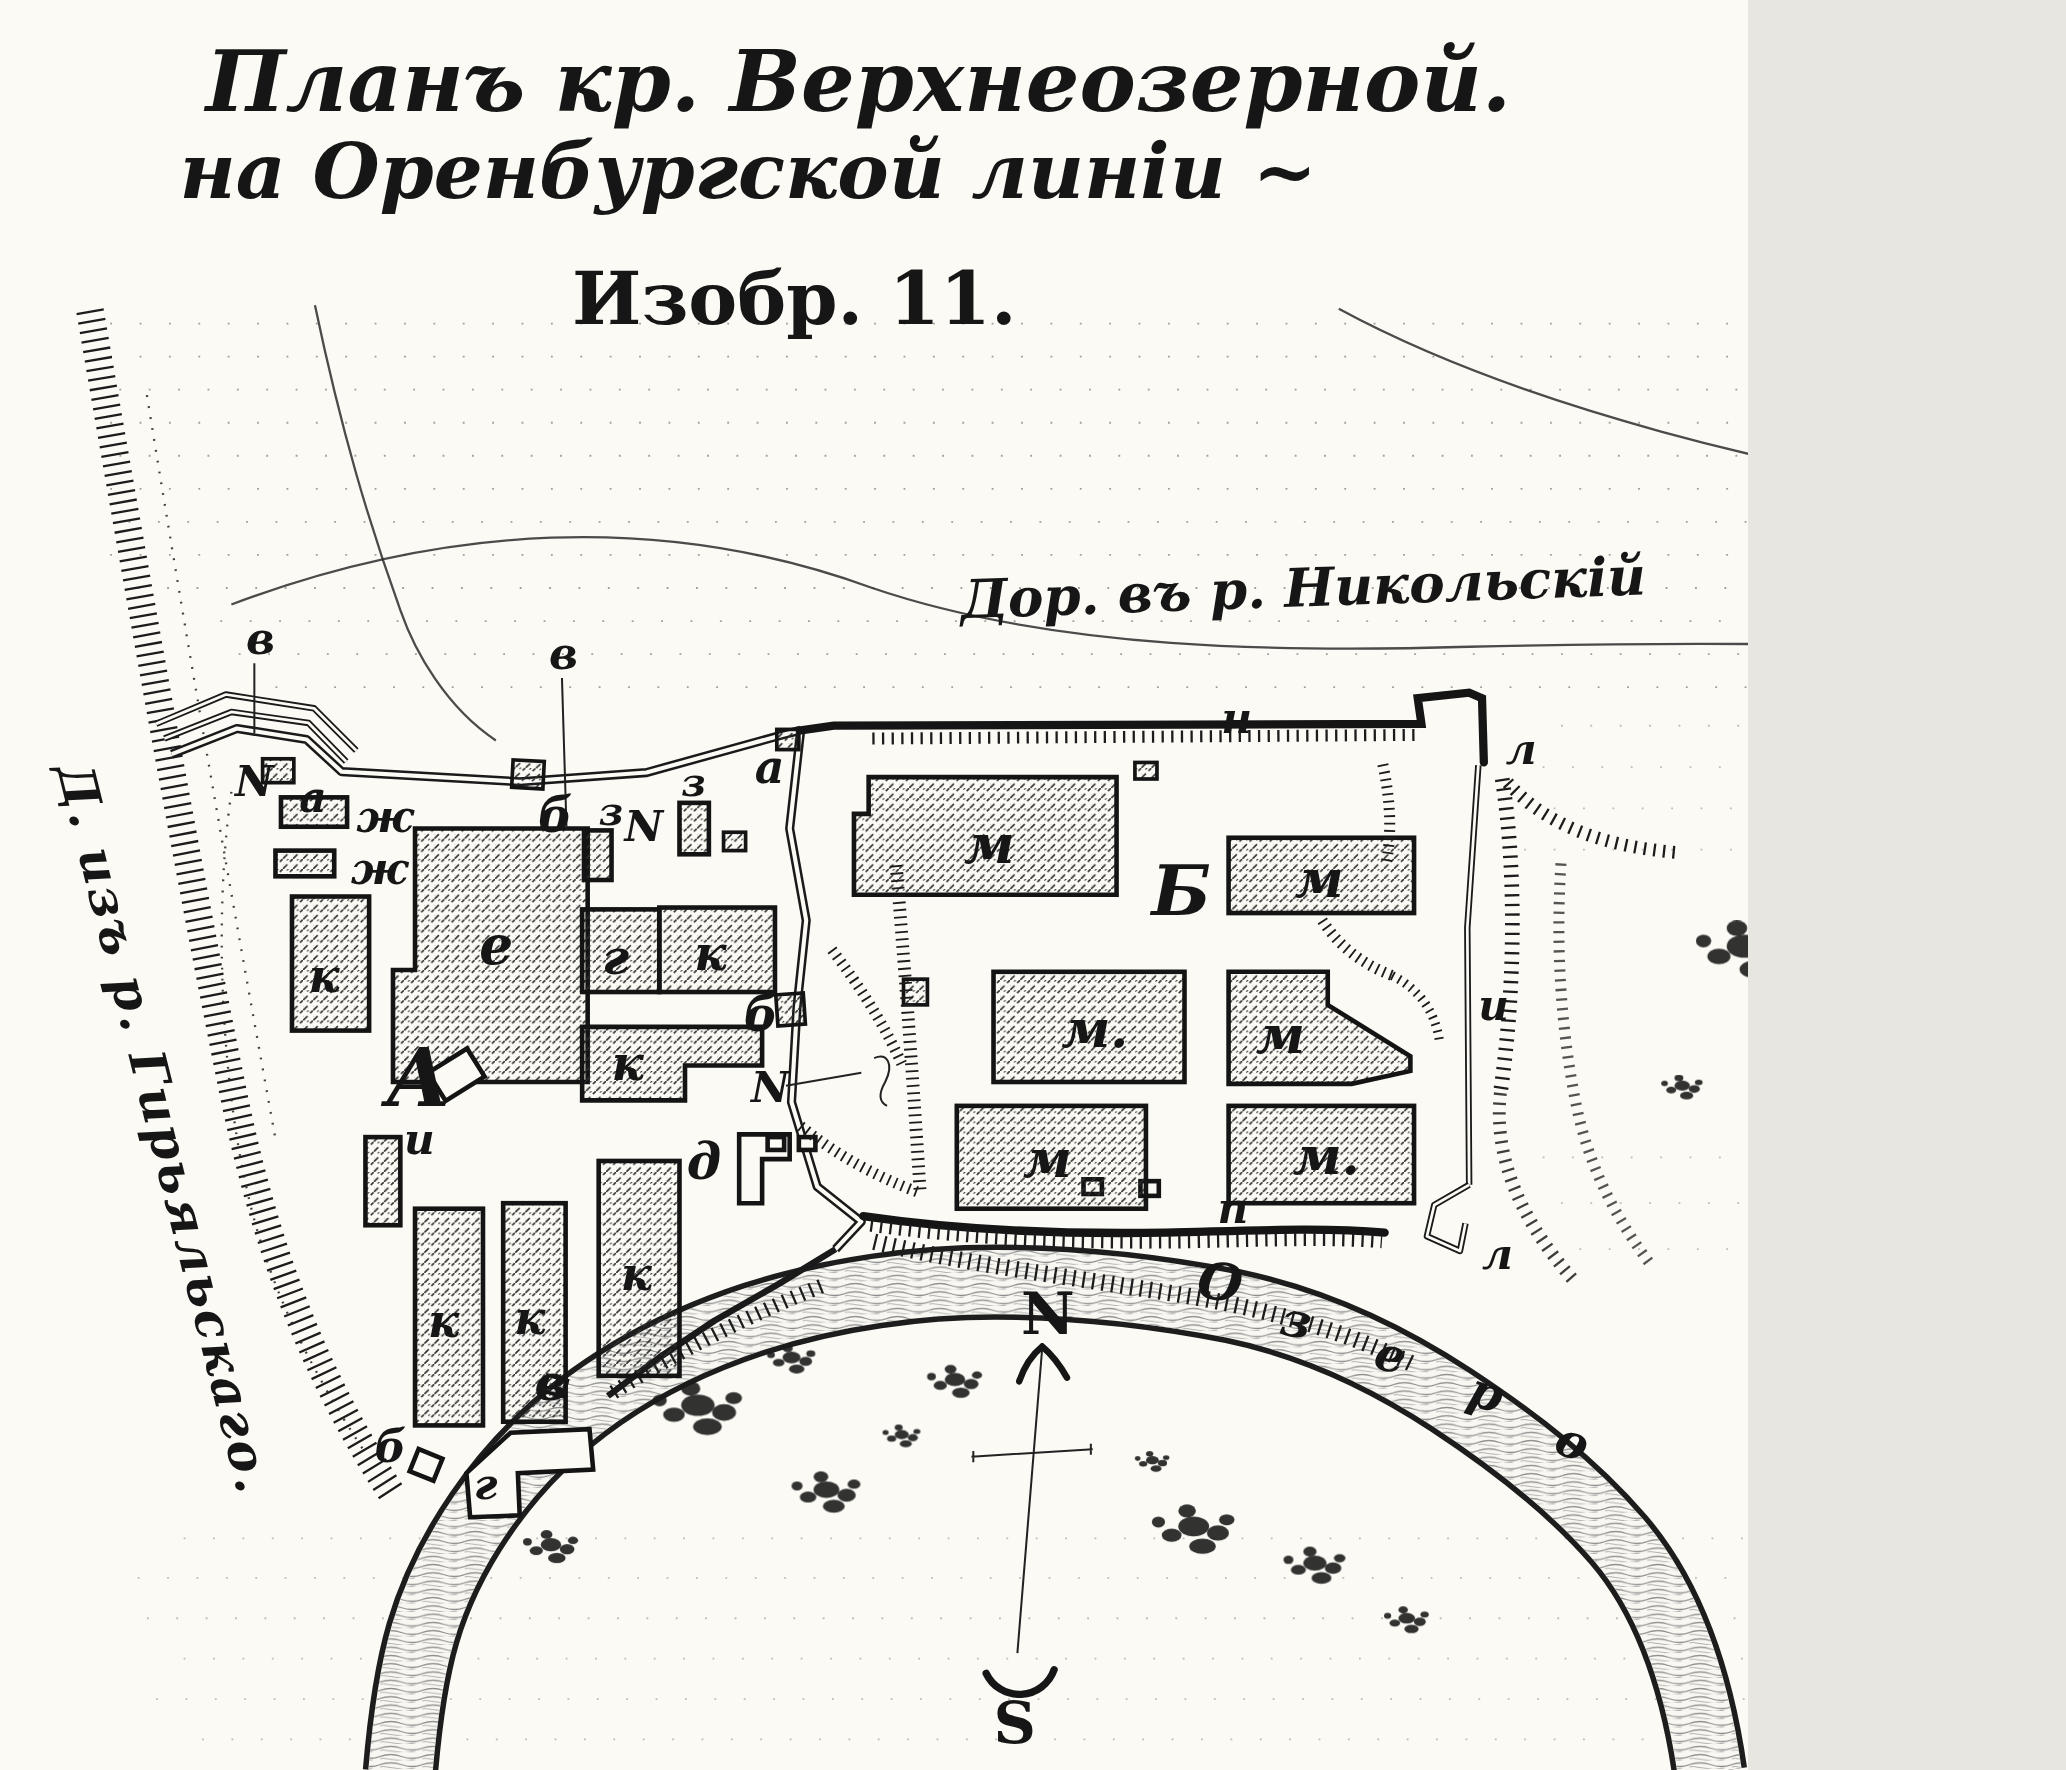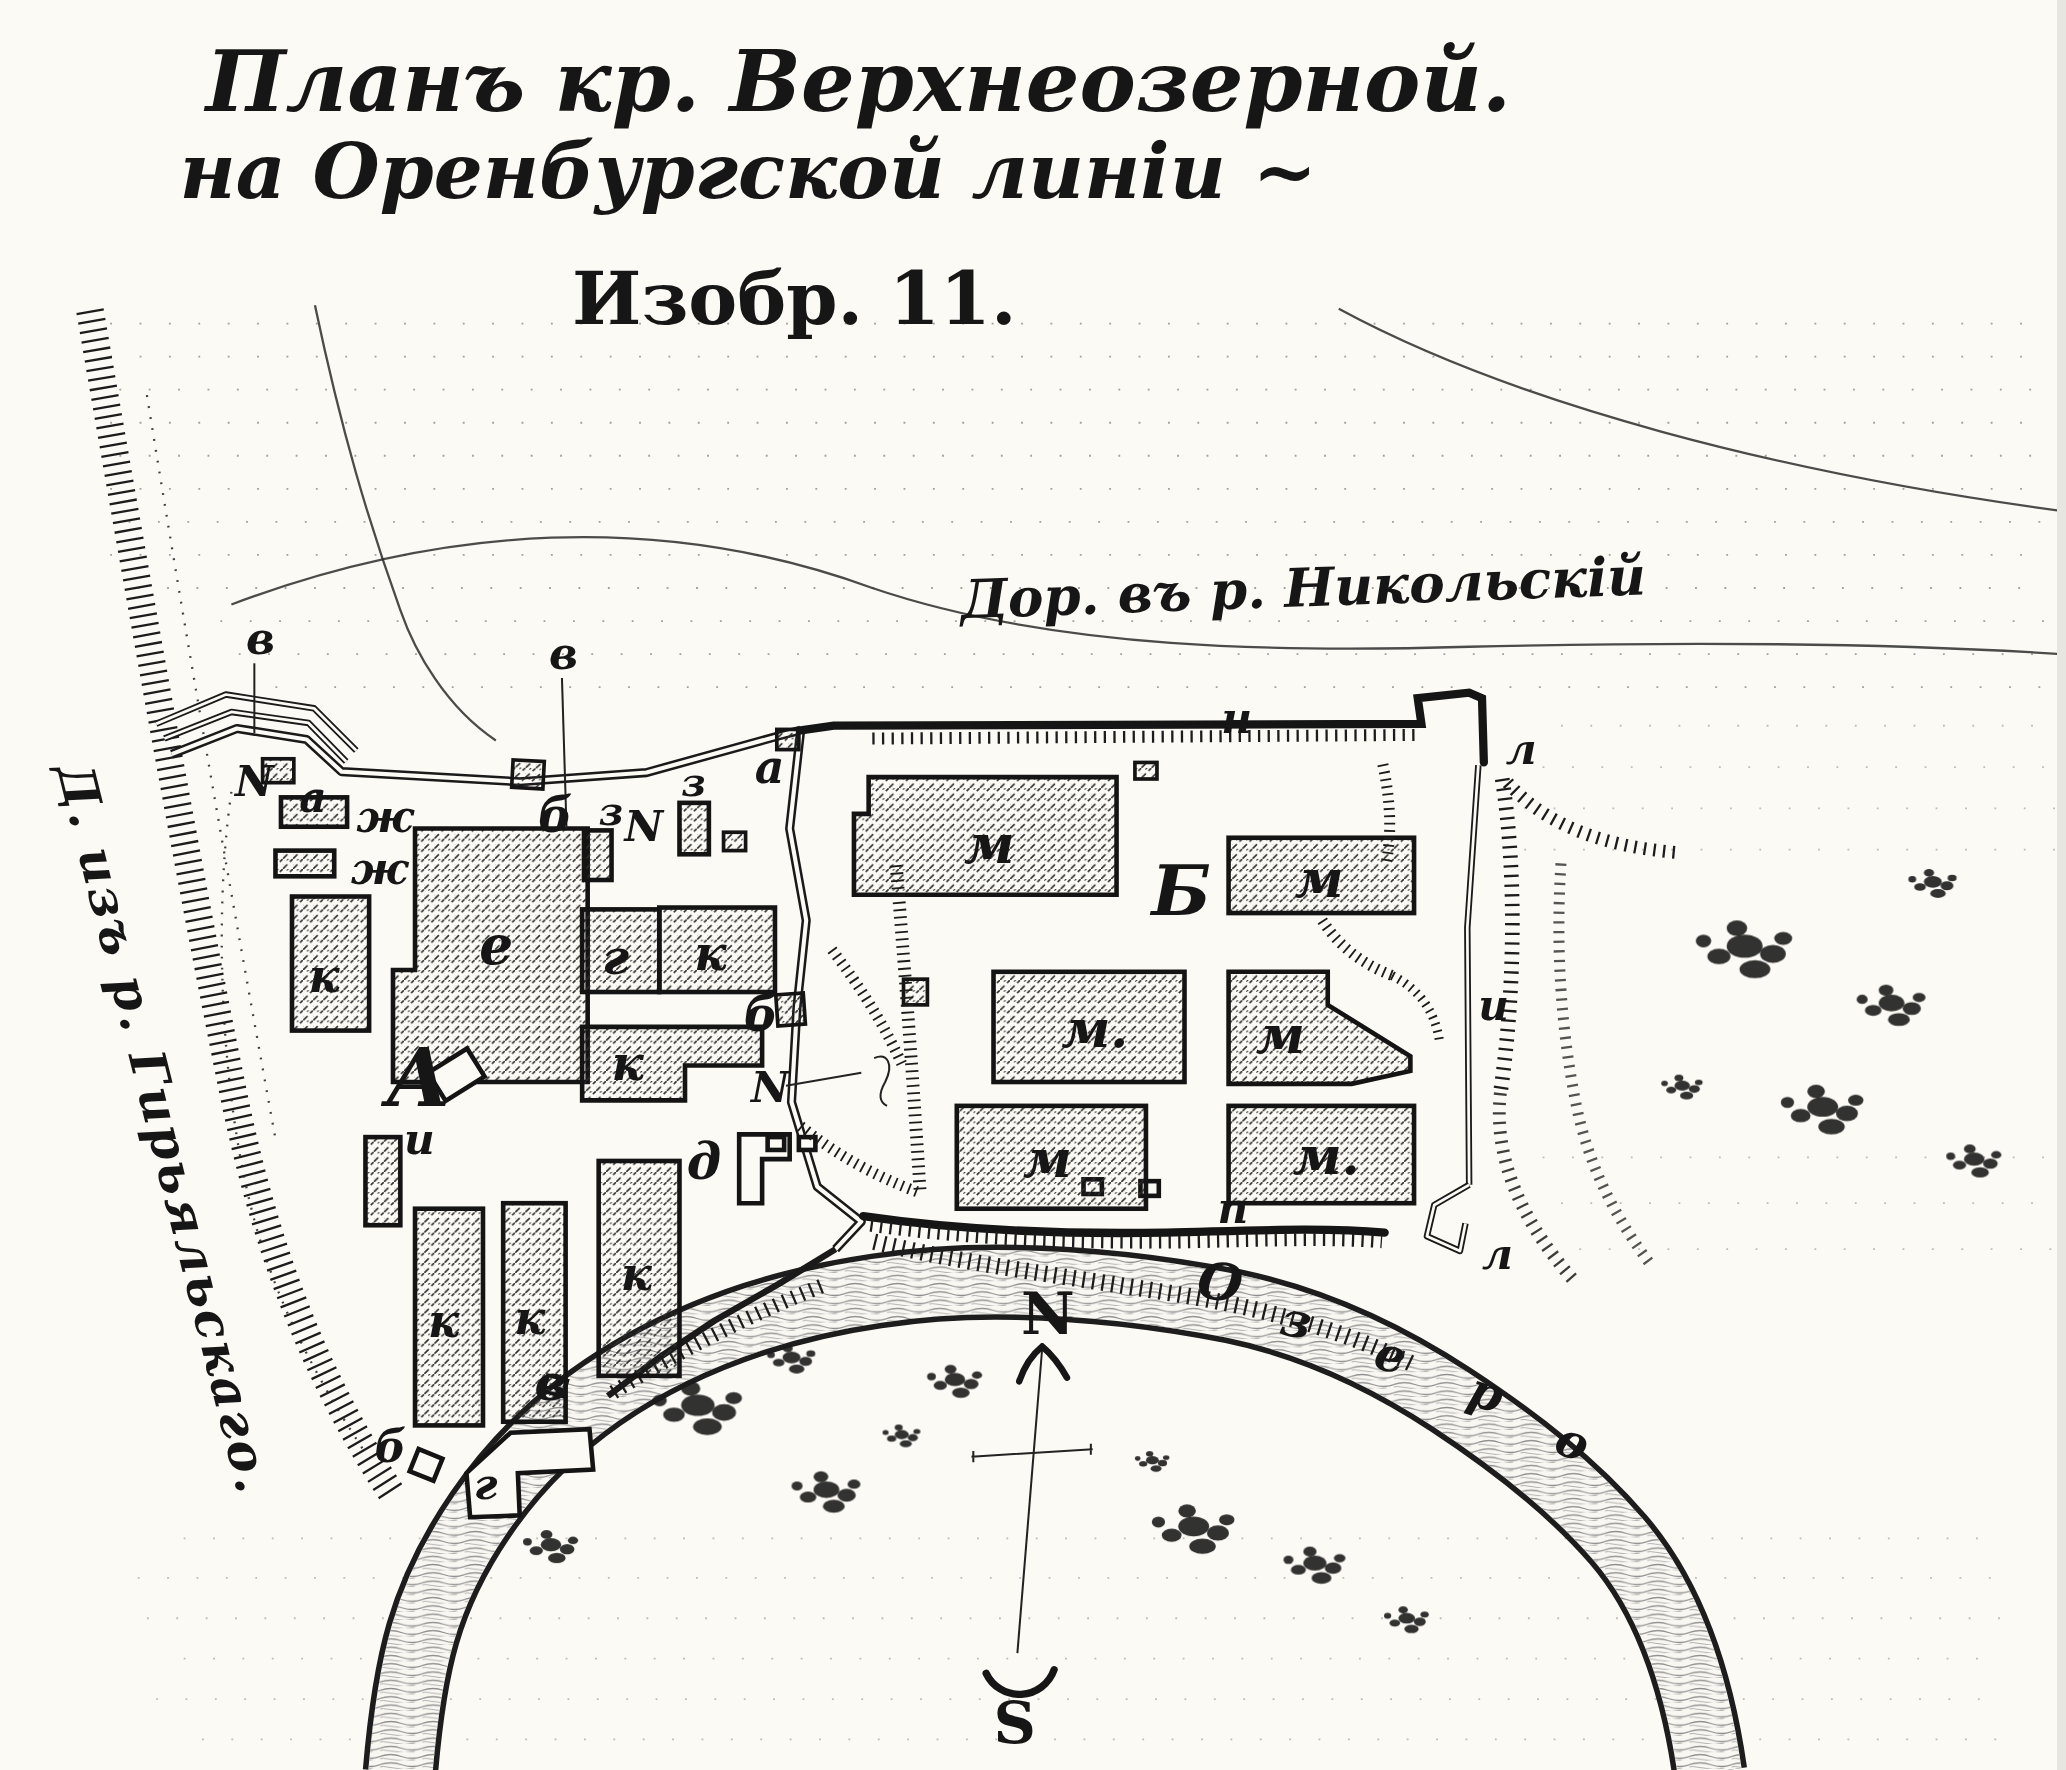--- a/index.html
+++ b/index.html
@@ -1,16 +1,16 @@
 <!DOCTYPE html>
 <html style="font-size:14.7px"><head>
 <meta charset="utf-8">
 <style>
   html,body{margin:0;padding:0;background:#e8e6e0;}
-  .page{width:2057px;height:1771px;background:#fbfaf5;position:relative;overflow:hidden;}
+  .page{width:1748px;height:1771px;background:#fbfaf5;position:relative;overflow:hidden;}
   svg{display:block;}
   text{fill:#161616;}
   .t-script{font-family:"DejaVu Serif","Liberation Serif",serif;font-style:italic;font-weight:bold;}
   .t-print{font-family:"DejaVu Serif","Liberation Serif",serif;font-weight:bold;}
   .lbl{font-family:"DejaVu Serif","Liberation Serif",serif;font-style:italic;font-weight:bold;}
   .bld{fill:url(#hatch);stroke:#141414;stroke-width:5;}
   .bld-sm{fill:url(#hatch);stroke:#141414;stroke-width:4;}
   .bld-plain{fill:#fbfaf5;stroke:#141414;stroke-width:5;}
   .wall-o{fill:none;stroke:#1a1a1a;stroke-width:10;stroke-linejoin:round;}
   .wall-i{fill:none;stroke:#fbfaf5;stroke-width:4.5;stroke-linejoin:round;}

